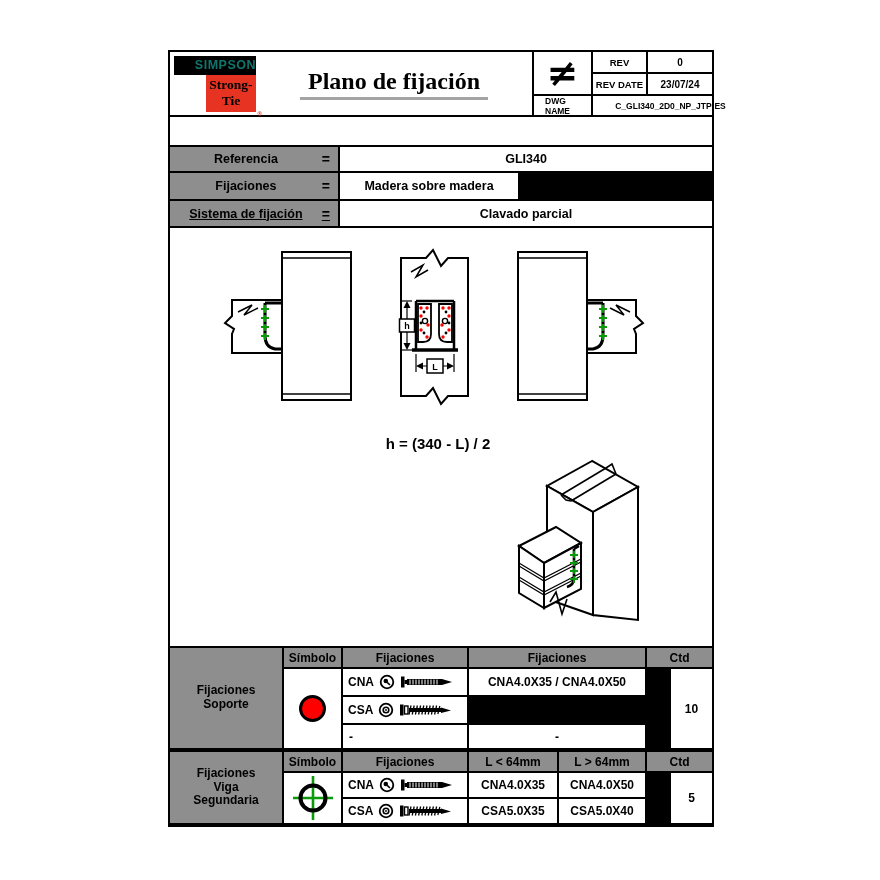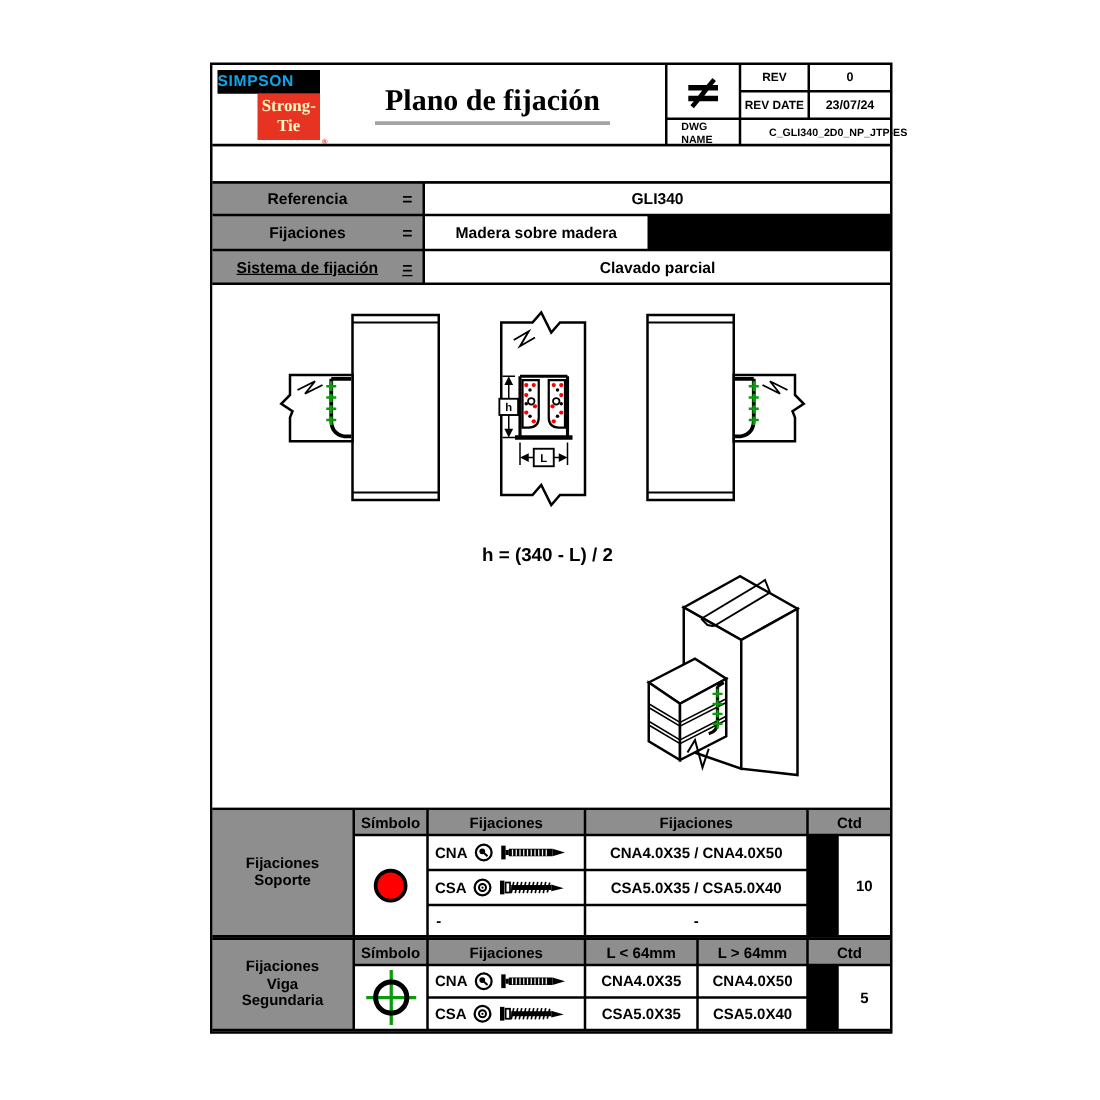--- a/index.html
+++ b/index.html
@@ -11,23 +11,23 @@
   #stage{position:relative;width:880px;height:880px;background:#fff;}
   .sheet{position:absolute;left:168px;top:50px;width:546px;height:777px;
     border:2px solid #000;display:flex;flex-direction:column;background:#fff;}
 
   
   .hdr{height:65px;display:grid;grid-template-columns:362px 57px 53px 64px;
     grid-template-rows:20px 20px 19px;gap:2px;background:#000;border-bottom:2px solid #000;}
   .hdr>div{background:#fff;display:flex;align-items:center;justify-content:center;}
   .cell-logo-title{grid-column:1;grid-row:1/4;display:flex;align-items:center;}
   .logo{width:82px;margin-left:4px;position:relative;flex:0 0 auto;}
-  .logo .simpson{background:#000;color:#0ea5e9;font-weight:bold;font-size:12.5px;
-    text-align:left;padding:2px 0 3px;letter-spacing:.5px;}
-  .logo .strongtie{background:var(--logored);color:#fef9c3;font-weight:bold;font-size:13.5px;
+  .logo .simpson{background:#000;color:#0f766e;font-weight:bold;font-size:12.5px;
+    text-align:right;padding:2px 0 3px;letter-spacing:.5px;}
+  .logo .strongtie{background:var(--logored);color:#000000;font-weight:bold;font-size:13.5px;
     text-align:center;padding:2px 0 3px;font-family:"Liberation Serif",serif;margin-left:32px;}
   .logo .reg{position:absolute;right:-6px;bottom:-5px;color:var(--logored);font-size:6px;font-weight:bold;}
   .titlewrap{flex:1;display:flex;justify-content:center;}
   .title{font-size:24px;font-weight:bold;border-bottom:3px solid #a3a3a3;padding:0 8px 2px;font-family:Liberation Serif, serif;}
   .neq{grid-column:2;grid-row:1/3;font-size:38px;font-weight:bold;
     font-family:"DejaVu Sans",sans-serif;line-height:1;}
   .dwglabel{grid-column:2;grid-row:3;font-size:8.5px;font-weight:bold;padding-left:11px;}
   .revlab{font-size:9.5px;font-weight:bold;}
   .revval{font-size:10px;font-weight:bold;}
   .dwgval{grid-column:3/5;grid-row:3;font-size:8.5px;font-weight:bold;white-space:nowrap;padding-left:36px;}
@@ -295,21 +295,20 @@
           <line x1="24.8" y1="3.5" x2="22.8" y2="12.5"></line>
               <line x1="28" y1="3.5" x2="26" y2="12.5"></line>
           <line x1="31.2" y1="3.5" x2="29.2" y2="12.5"></line>
               <line x1="34.4" y1="3.5" x2="32.4" y2="12.5"></line>
           <line x1="37.6" y1="3.5" x2="35.6" y2="12.5"></line>
               <line x1="40.8" y1="4" x2="38.8" y2="12"></line>
         </g>
         <polygon points="42,5.5 52,8.5 42,11" fill="#000"></polygon>
       </svg>
     </div>
-    <div style="grid-column:4;grid-row:3;">CSA5.0X35 / CSA5.0X40</div>
 
     <div class="dashleft" style="grid-column:3;grid-row:4;">-</div>
     <div style="grid-column:4;grid-row:4;">-</div>
 
     <div class="qty" style="grid-column:5;grid-row:2/5;">10</div>
   </div>
 
   <div class="tbl beam">
     <div class="gray rowlabel" style="grid-column:1;grid-row:1/4;">
       <span>Fijaciones</span>

